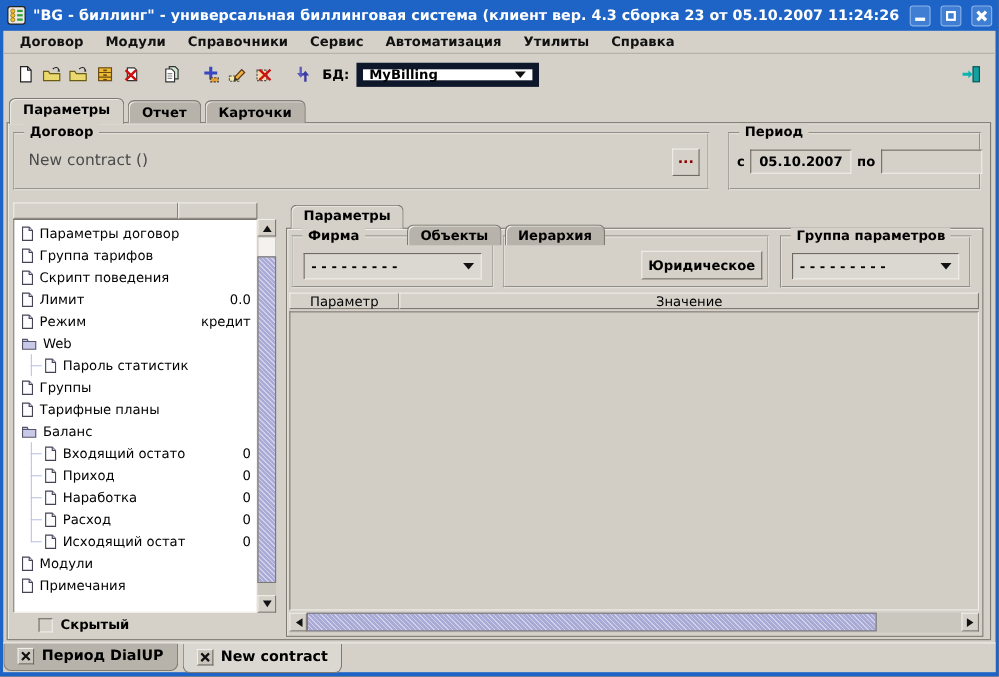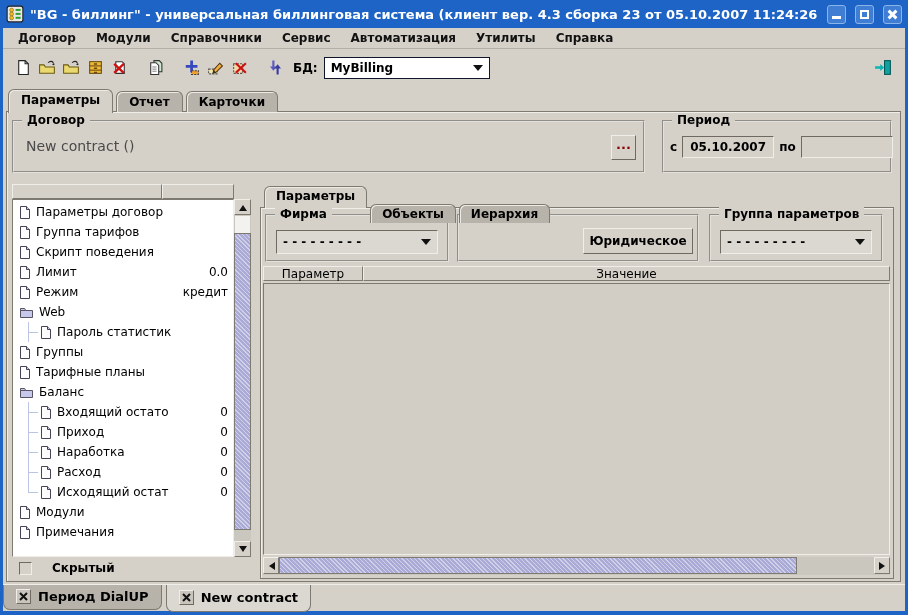--- a/index.html
+++ b/index.html
@@ -24,21 +24,21 @@
   .menubar { position:absolute; left:3px; top:28px; width:902px; height:21px;
              display:flex; align-items:center; padding-left:5px; border-bottom:1px solid #b3afa7; }
   .menu-item { font-size:12px; font-weight:bold; color:#111; padding:2px 10px; white-space:nowrap; }
 
   
   .toolbar { position:absolute; left:3px; top:50px; width:902px; height:35px;
              display:flex; align-items:center; padding-left:8px; }
   .tbtn { width:24px; height:24px; display:flex; align-items:center; justify-content:center; flex:0 0 auto; }
   .tsep { width:12px; flex:0 0 auto; }
   .db-label { font-size:12px; font-weight:bold; margin:0 6px 0 6px; }
-  .db-combo { width:166px; height:22px; background:#fff; border:1px solid #0f172a;
+  .db-combo { width:166px; height:22px; background:#fff; border:6px solid #0f172a;
               display:flex; align-items:center; padding:0 6px; }
   .db-combo .val { font-size:12px; font-weight:bold; flex:1; }
   .arr-down { width:0; height:0; border:5px solid transparent; border-top:6px solid #111; margin-top:5px; }
   .toolbar .spacer { flex:1; }
   .exit-slot { margin-right:10px; }
 
   
   .main-tabs { position:absolute; left:8px; top:89px; height:23px; display:flex; z-index:3; }
   .tab { font-size:12px; font-weight:bold; padding:3px 12px 2px; background:#b7b3ab;
          border:1px solid #7e7a72; border-bottom:none; border-radius:6px 6px 0 0; margin-right:3px;
@@ -85,21 +85,21 @@
   .tri-up { width:0;height:0;border:4px solid transparent;border-bottom:6px solid #111;margin-top:-3px; }
   .tri-dn { width:0;height:0;border:4px solid transparent;border-top:6px solid #111;margin-bottom:-3px; }
   .tri-lf { width:0;height:0;border:4px solid transparent;border-right:6px solid #111;margin-left:-3px; }
   .tri-rt { width:0;height:0;border:4px solid transparent;border-left:6px solid #111;margin-right:-3px; }
   .thumb { background:#a9aad6;
            background-image:repeating-linear-gradient(45deg, rgba(255,255,255,.45) 0 1px, rgba(0,0,0,0) 1px 3px);
            border:1px solid #7e7a72; position:absolute; }
   .vscroll .thumb { left:0; width:17px; top:34px; bottom:27px; }
   .vscroll .gap { position:absolute; left:1px; right:1px; top:17px; height:17px; background:#f4f2ee; }
 
-  .hidden-row { position:absolute; left:12px; top:449px; display:flex; align-items:flex-end; gap:20px; }
+  .hidden-row { position:absolute; left:28px; top:449px; display:flex; align-items:flex-end; gap:7px; }
   .checkbox { width:13px; height:13px; background:#d5d1c9; border:1px solid; border-color:#6e6a62 #f0eee9 #f0eee9 #6e6a62; }
   .hidden-row .lbl { font-size:12px; font-weight:bold; }
 
   
   .right-panel { position:absolute; left:253px; top:74px; width:634px; height:393px; }
   .rp-tabs { position:absolute; left:4px; top:0; height:22px; display:flex; z-index:3; }
   .rp-tabs .tab { padding:2px 11px 2px; height:19px; margin-top:18px; }
   .rp-tabs .tab.active { height:22px; margin-top:0; }
   .rp-body { position:absolute; left:0; right:0; top:21px; bottom:0; background:#d5d1c9;
              border:1px solid #7e7a72; box-shadow:inset 1px 1px 0 #f0eee9; }

